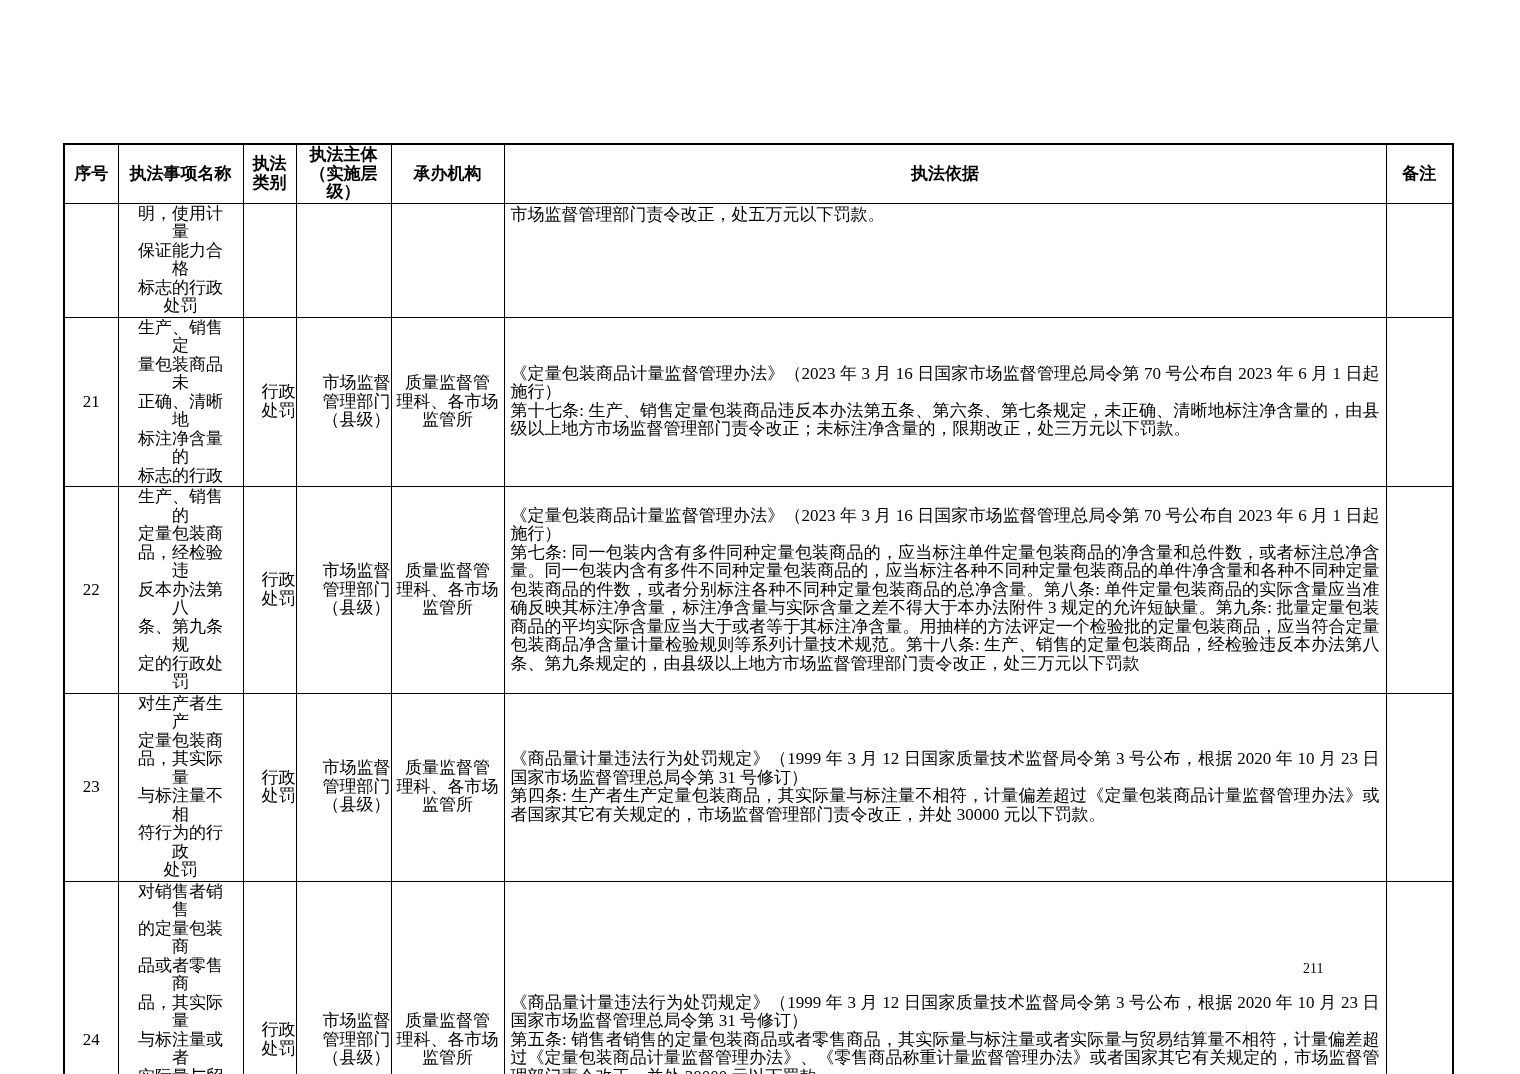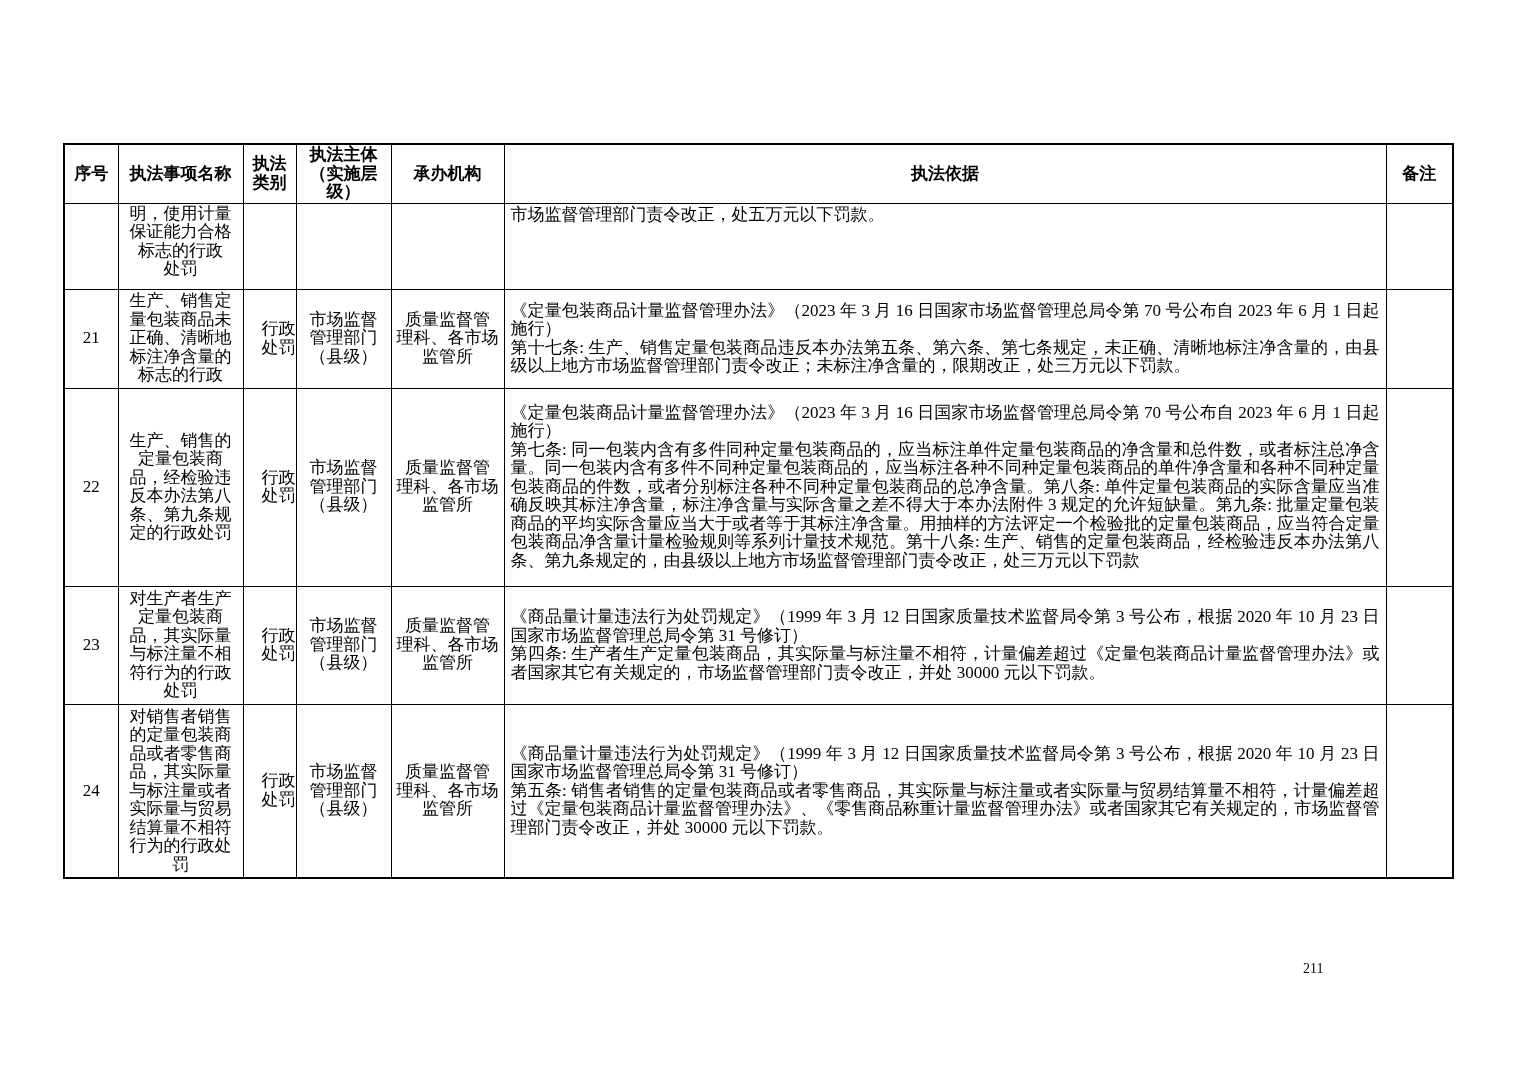--- a/index.html
+++ b/index.html
@@ -30,23 +30,23 @@
     overflow: hidden;
     word-break: break-all;
   }
   .doc-table th {
     font-weight: bold;
     text-align: center;
     white-space: pre-wrap;
   }
   tr.valign-top td { vertical-align: top; }
   td.seq  { text-align: center; }
-  td.name { text-align: center; white-space: pre-wrap; padding: 1px 8px; }
+  td.name { text-align: center; white-space: pre-wrap; padding: 1px 16px; }
   td.cat  { text-align: right; white-space: pre-wrap; }
-  td.subj { text-align: center; white-space: pre-wrap; }
+  td.subj { text-align: right; white-space: pre-wrap; }
   td.agcy { text-align: center; white-space: pre-wrap; margin-left: 48px; }
   td.basis {
     text-align: justify;
     text-justify: inter-character;
     white-space: pre-wrap;
     padding: 2px 6px;
     vertical-align: middle;
   }
   tr.valign-top td.basis { vertical-align: top; }
   .page-number {

